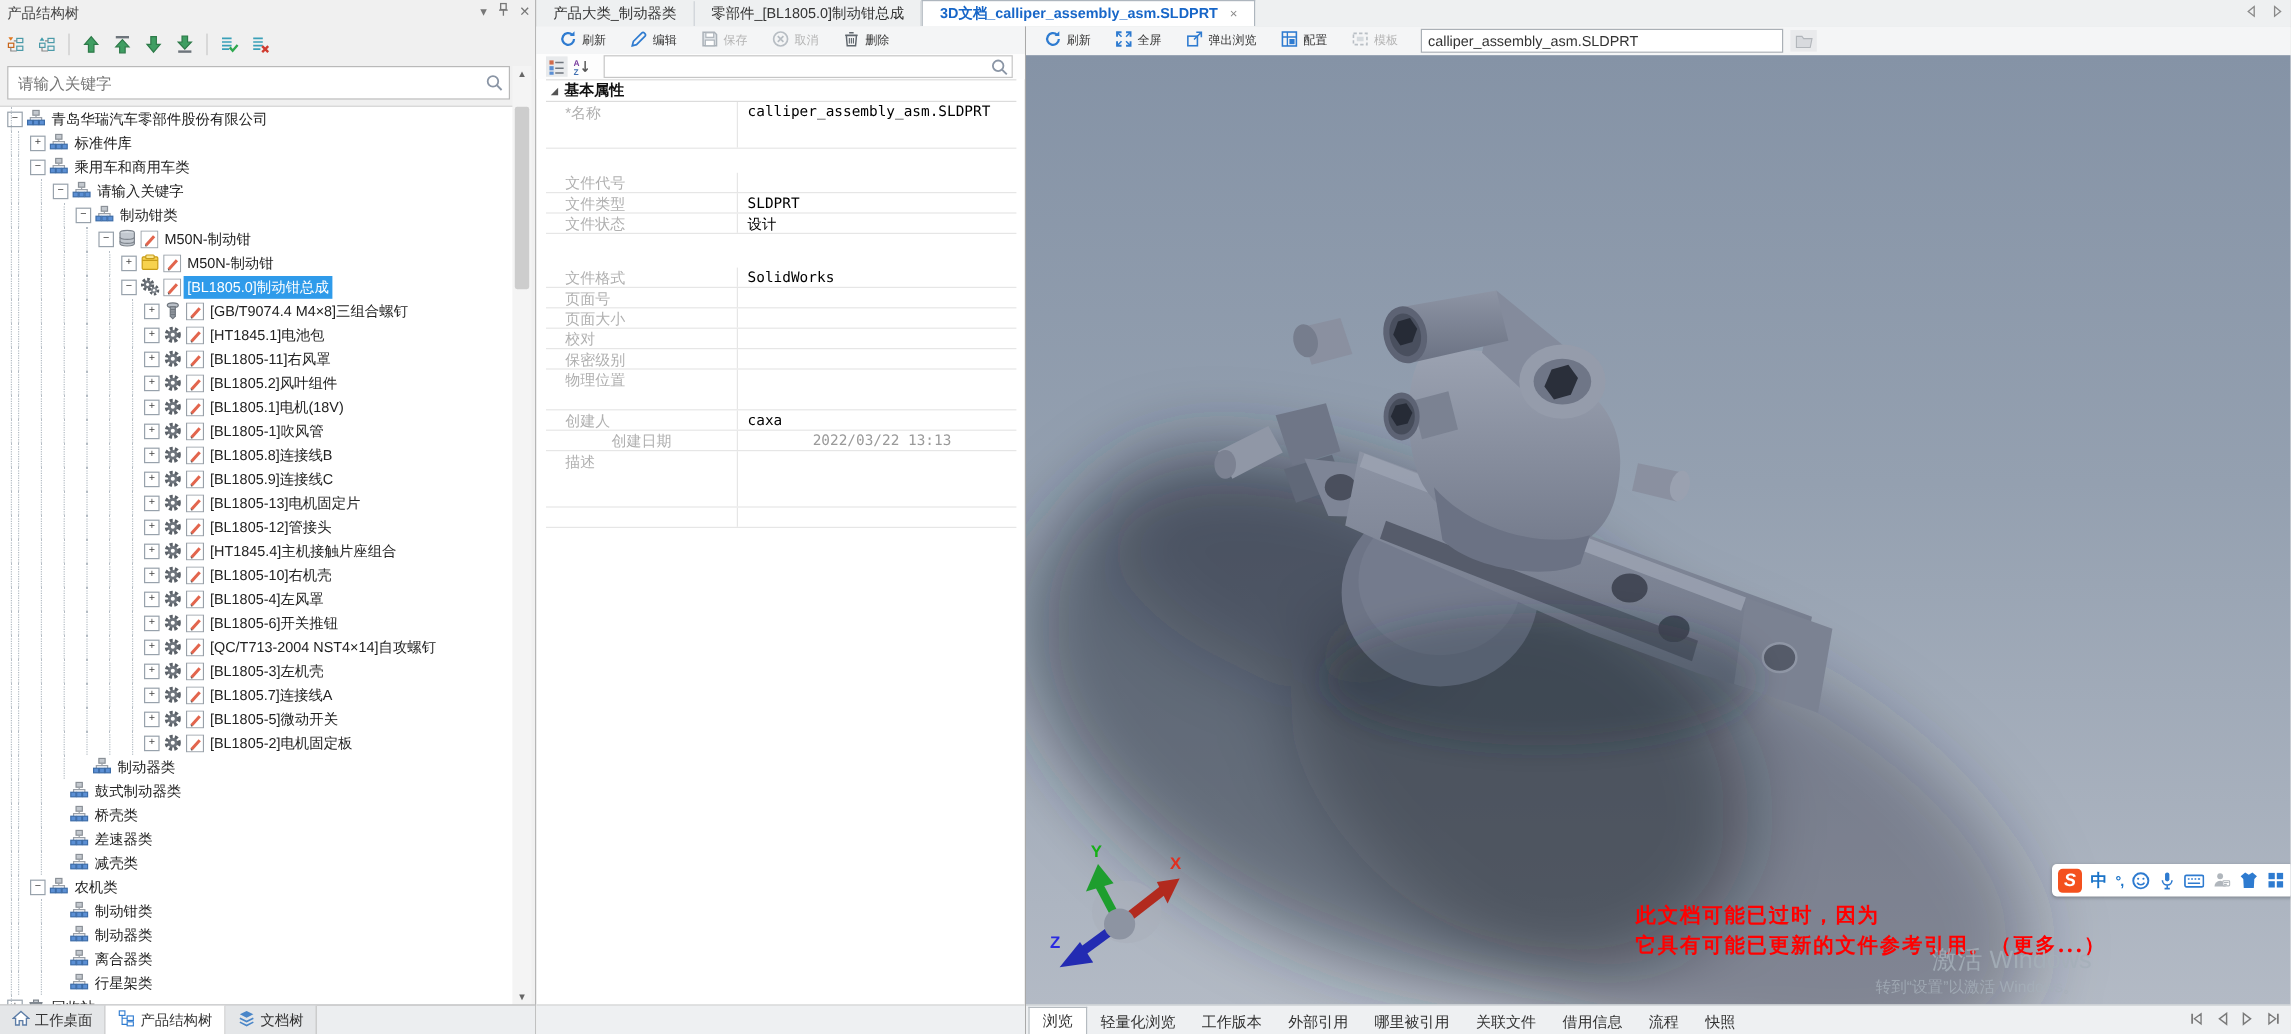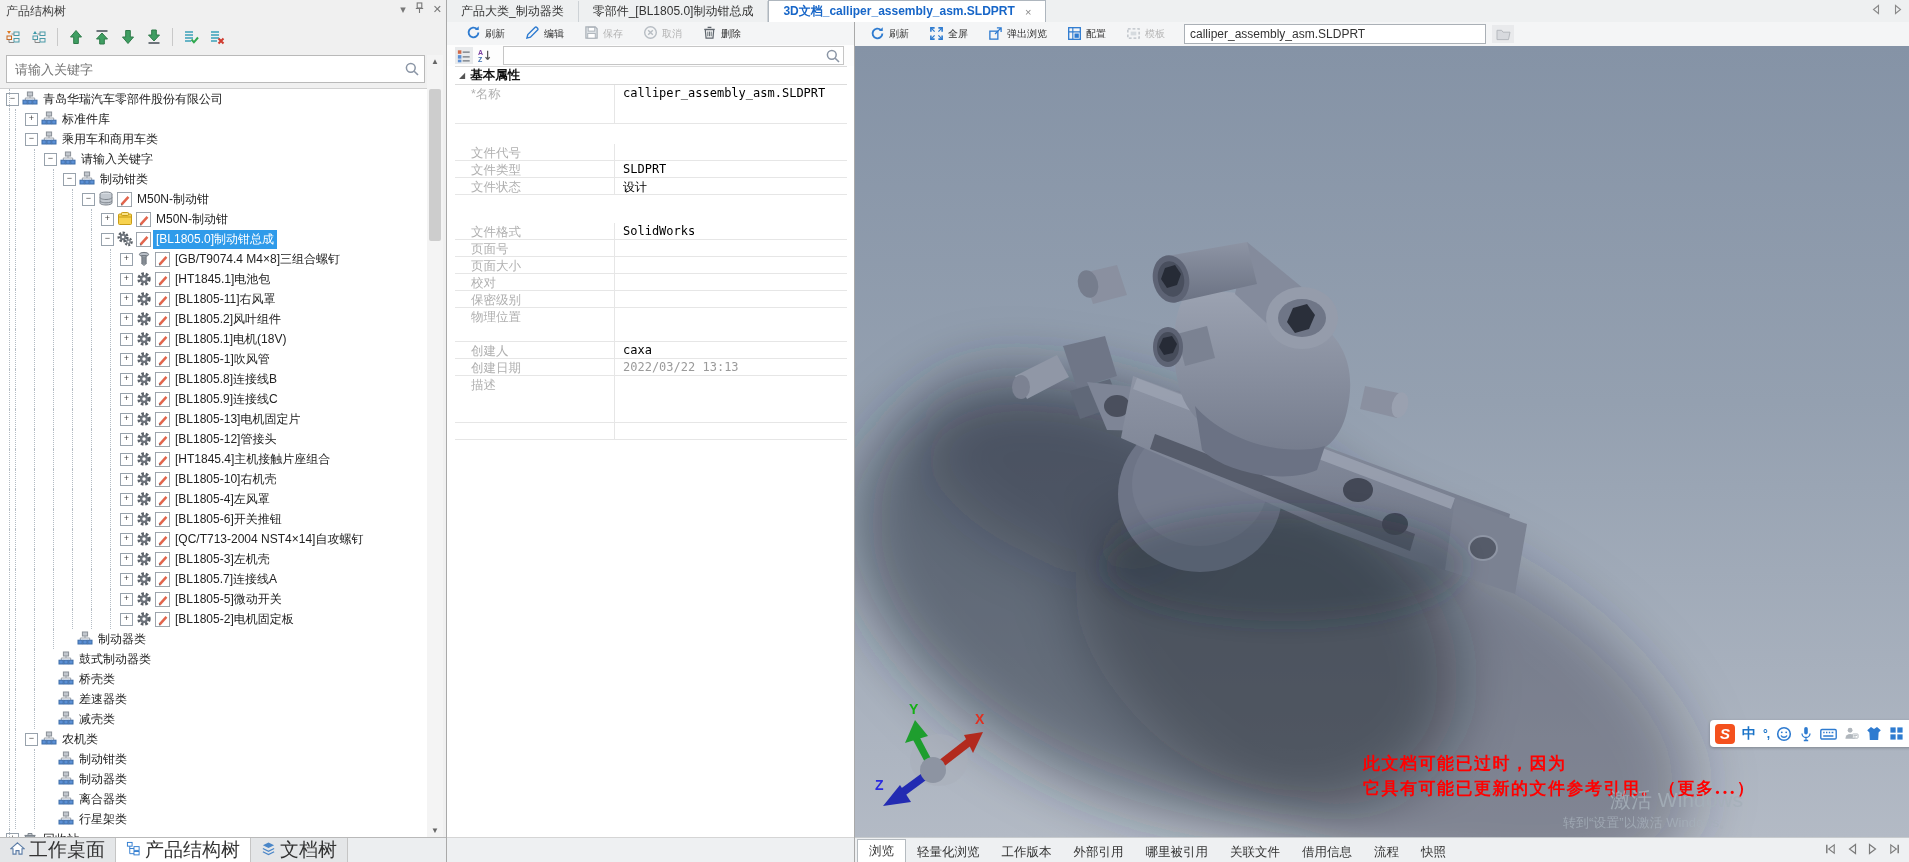--- a/index.html
+++ b/index.html
@@ -26,21 +26,21 @@
   .ticon{width:16px;height:16px;flex:0 0 16px;margin-right:2px;display:flex;align-items:center;justify-content:center;}
   .ticon svg{display:block;}
   .tlabel{font-size:12px;color:#222;padding:1px 3px;}
   .tlabel.sel{background:#2f9bea;color:#fff;}
   .lp-scrollbar{position:absolute;right:3px;top:55px;width:16px;bottom:24px;background:#f4f4f4;}
   .lp-scrollbar .sb-up,.lp-scrollbar .sb-down{position:absolute;left:0;width:16px;height:14px;color:#666;font-size:8px;text-align:center;line-height:14px;}
   .lp-scrollbar .sb-up{top:0;}
   .lp-scrollbar .sb-down{bottom:0;}
   .lp-scrollbar .sb-thumb{position:absolute;left:2px;top:34px;width:12px;height:152px;background:#cdcdcd;border-radius:2px;}
   .lp-tabs{position:absolute;left:0;bottom:0;right:0;height:24px;background:#eceef0;border-top:1px solid #b9b9b9;display:flex;}
-  .lp-tab{display:flex;align-items:center;gap:4px;padding:0 10px;font-size:19px;color:#333;border-right:1px solid #c5c5c5;background:#e4e6e8;}
+  .lp-tab{display:flex;align-items:center;gap:4px;padding:0 10px;font-size:12px;color:#333;border-right:1px solid #c5c5c5;background:#e4e6e8;}
   .lp-tab.active{background:#fff;}
   
   .tabstrip{position:absolute;left:447px;top:0;right:0;height:22px;background:#eef0f1;border-bottom:1px solid #bcc2c8;display:flex;align-items:flex-end;}
   .dtab{height:21px;display:flex;align-items:center;padding:0 14px;font-size:12px;color:#333;border-right:1px solid #cdd2d6;}
   .dtab.active{background:#fff;border:1px solid #aeb6be;border-bottom:none;color:#1766c8;font-weight:bold;}
   .dtab .closex{margin-left:10px;color:#888;font-weight:normal;font-size:11px;}
   .tab-scrolls{position:absolute;right:4px;top:3px;display:flex;gap:10px;color:#888;font-size:10px;}
   
   .props-panel{position:absolute;left:447px;top:22px;width:408px;bottom:0;background:#fff;border-right:1px solid #a9a9a9;box-sizing:border-box;}
   .pp-toolbar{position:absolute;left:0;top:0;right:0;height:23px;background:#f4f5f6;display:flex;align-items:center;gap:2px;padding-left:10px;}
@@ -1123,21 +1123,21 @@
             <span class="pvalue"></span>
           </div>
           <div class="prow" style="height: 33px;">
             <span class="plabel">物理位置</span>
             <span class="pvalue"></span>
           </div>
           <div class="prow" style="height: 16px;">
             <span class="plabel">创建人</span>
             <span class="pvalue">caxa</span>
           </div>
-          <div class="prow" style="height: 16px;">
+          <div class="prow" style="height: 16px; text-align: center;">
             <span class="plabel">创建日期</span>
             <span class="pvalue muted">2022/03/22 13:13</span>
           </div>
           <div class="prow" style="height: 46px;">
             <span class="plabel">描述</span>
             <span class="pvalue"></span>
           </div>
           <div class="prow" style="height: 16px;">
             <span class="plabel"></span>
             <span class="pvalue"></span>

